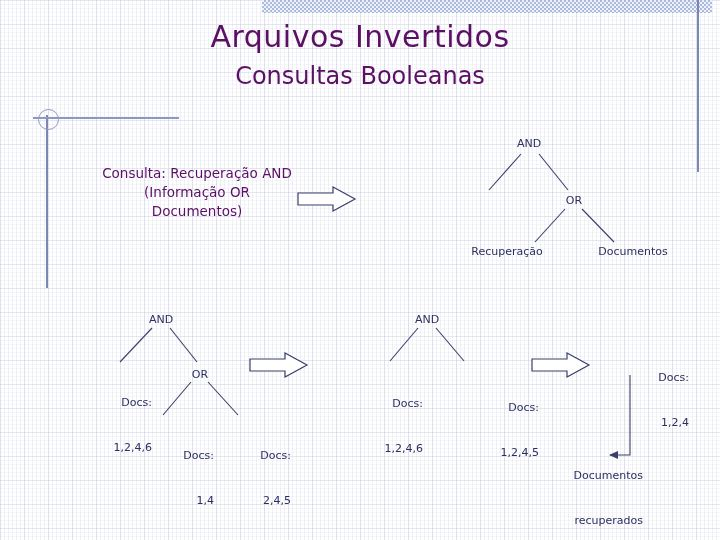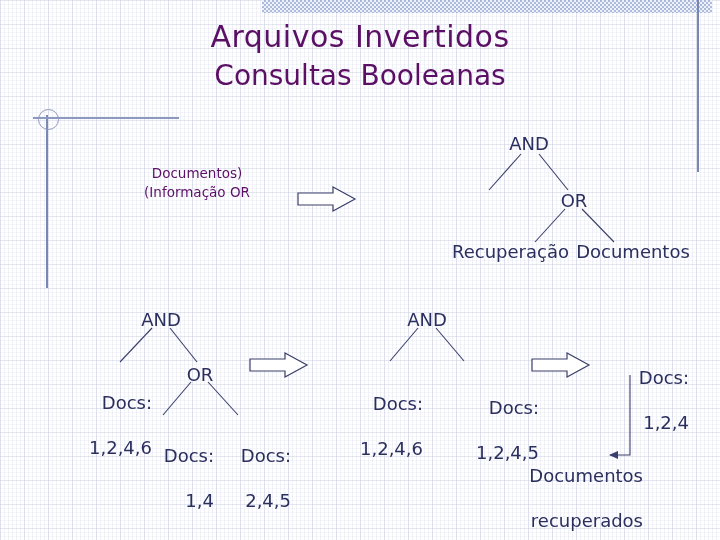--- a/index.html
+++ b/index.html
@@ -51,30 +51,30 @@
     position:absolute;left:38px;top:109px;width:19px;height:19px;
     border:1.5px solid #8d99be;border-radius:50%;background:transparent;
   }
 
   .title-block{position:absolute;left:0;top:20px;width:720px;text-align:center;}
   #title-main{
     color:#5b1065;font-size:30px;line-height:34px;letter-spacing:.5px;
     font-family:"DejaVu Sans", sans-serif;
   }
   #title-sub{
-    color:#5b1065;font-size:28px;line-height:30px;margin-top:7px;
+    color:#5b1065;font-size:24px;line-height:30px;margin-top:7px;
   }
 
   .query-text{
     position:absolute;left:72px;top:164px;width:250px;
     color:#5b1065;font-size:13.5px;line-height:19px;text-align:center;
   }
 
   .node{
-    position:absolute;color:#2b2f5e;font-size:18px;line-height:15px;
+    position:absolute;color:#2b2f5e;font-size:11px;line-height:15px;
     white-space:pre;
   }
   .node.center{text-align:center;}
   .node.lead{text-align:right;}
 
   svg.edges{position:absolute;left:0;top:0;width:720px;height:540px;overflow:visible;}
   svg.edges line,svg.edges path,svg.edges polyline{stroke:#3a3f6b;stroke-width:1.1;fill:none;}
 
   .block-arrow{position:absolute;}
 </style>
@@ -90,22 +90,23 @@
   <div class="deco-h" style="left:33px;top:117px;width:146px;height:1.5px;"></div>
   <div id="deco-circle"></div>
   <div class="deco-v" style="left:697px;top:0px;width:2px;height:172px;"></div>
 
   <div class="title-block">
     <div id="title-main">Arquivos Invertidos</div>
     <div id="title-sub">Consultas Booleanas</div>
   </div>
 
   <div class="query-text">
+    <div>Consulta: Recuperação AND</div>
+    <div>(Informação OR</div>
     <div>Documentos)</div>
-    <div>(Informação OR</div>
   </div>
 
   <svg class="edges">
 
     <line x1="521" y1="154" x2="489" y2="190"></line>
     <line x1="539" y1="154" x2="568" y2="190"></line>
 
     <line x1="565" y1="209" x2="535" y2="242"></line>
     <line x1="582" y1="209" x2="614" y2="242"></line>
 

